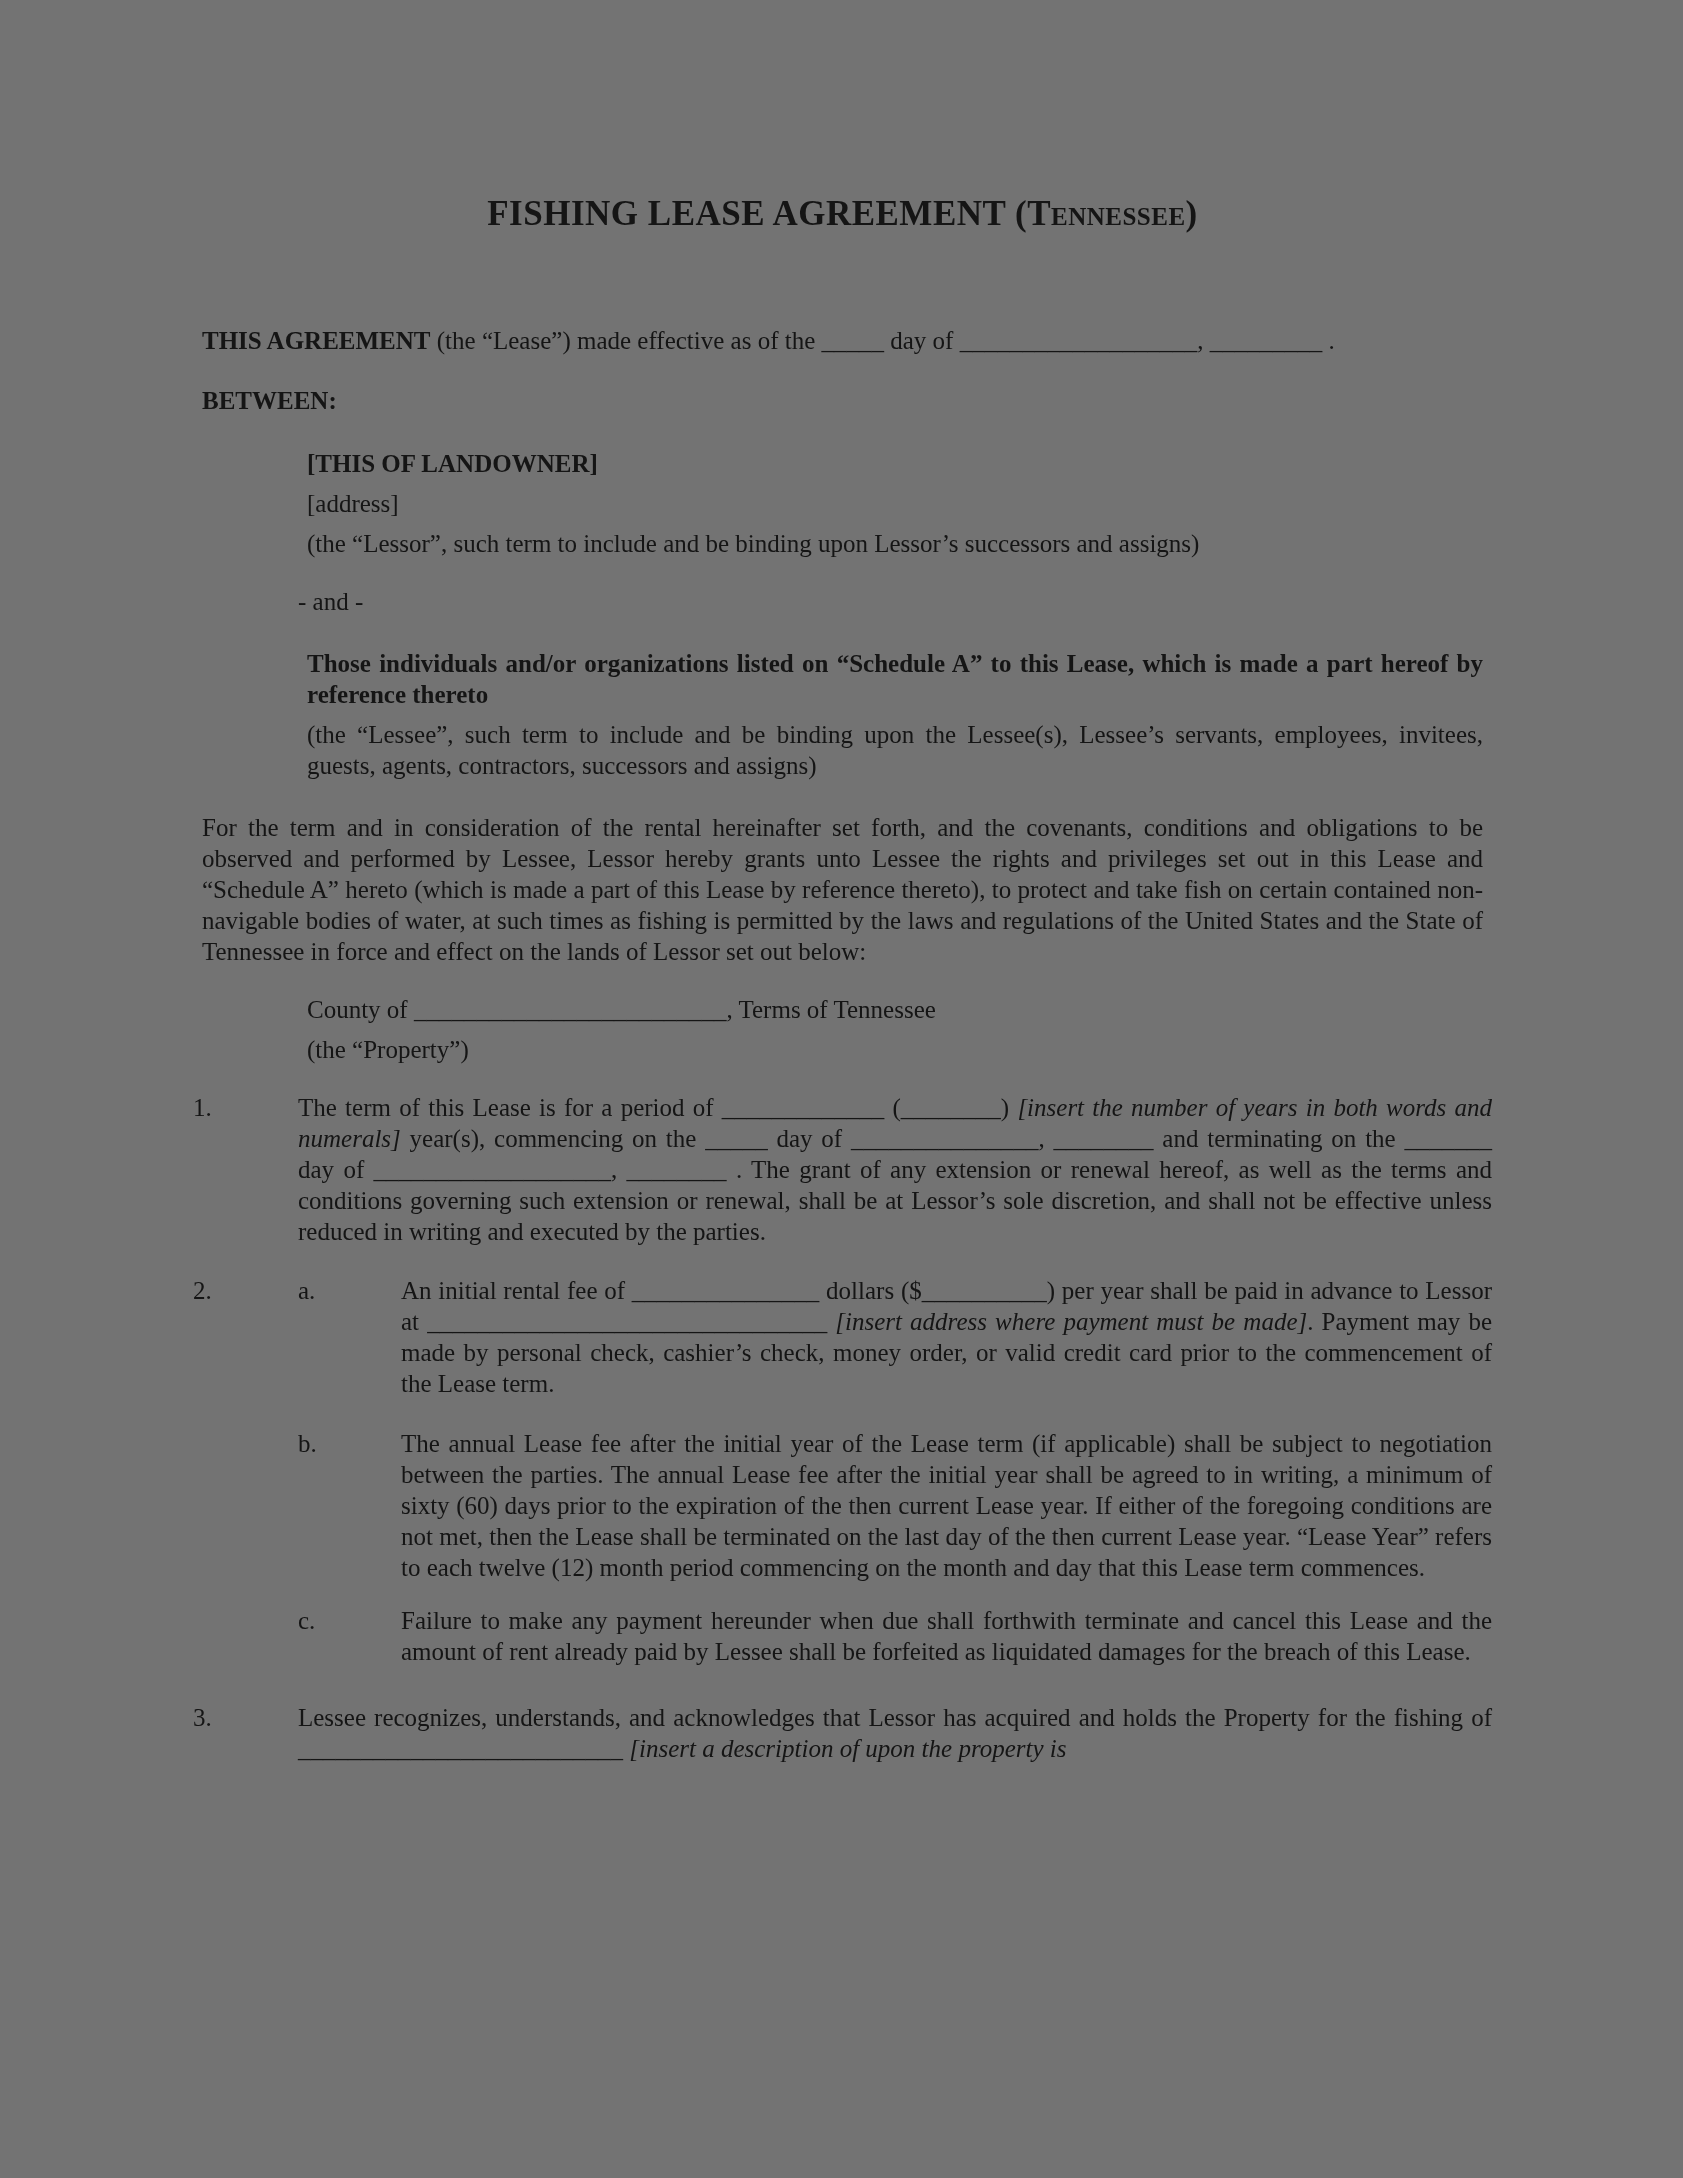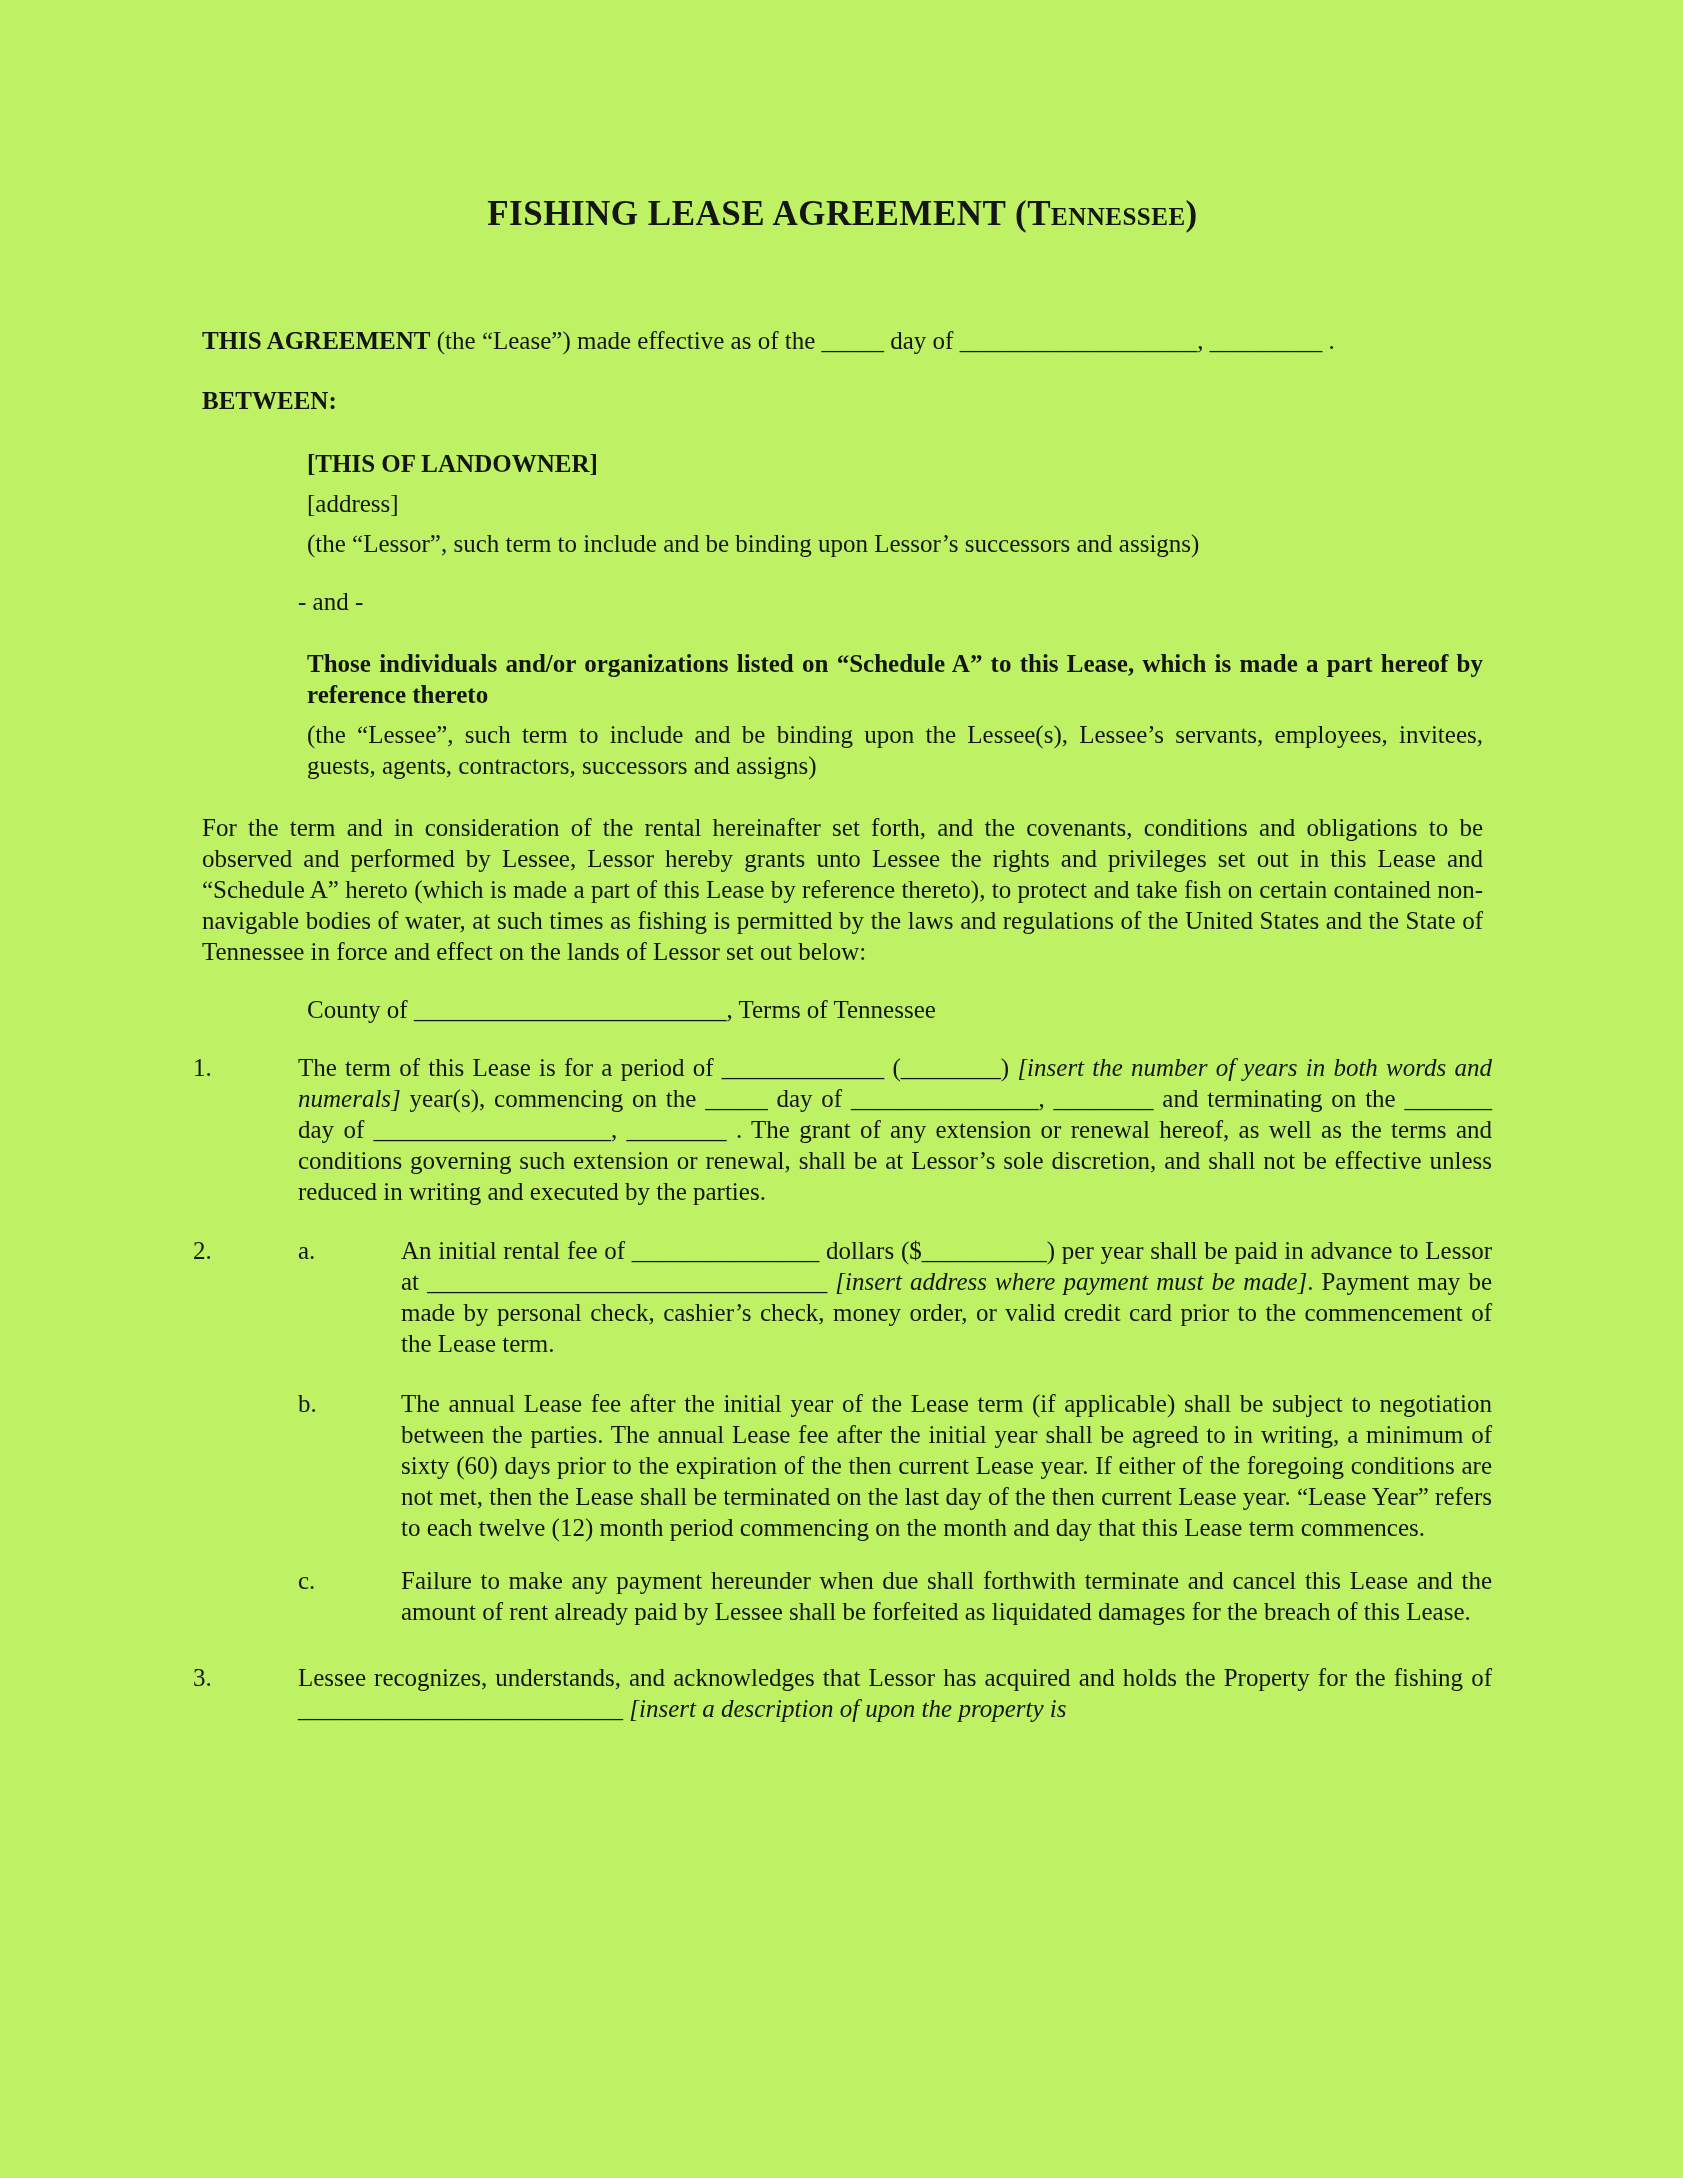--- a/index.html
+++ b/index.html
@@ -1,20 +1,20 @@
 <!DOCTYPE html>
 <html><head>
 <meta charset="utf-8">
 <style>
   html, body { margin: 0; padding: 0; background: #ffffff; }
   .page {
     position: relative;
     width: 1683px;
     height: 2178px;
-    background: #bef264;
+    background: #737373;
     font-family: "Liberation Serif", serif;
     color: #151515;
     overflow: hidden;
   }
   .content {
     position: absolute;
     left: 193px;
     top: 194px;
     width: 1299px;
     font-size: 25px;
@@ -75,20 +75,21 @@
 
     <div class="indent mb31">
       <p class="b just">Those individuals and/or organizations listed on “Schedule A” to this Lease, which is made a part hereof by reference thereto</p>
       <p class="just">(the “Lessee”, such term to include and be binding upon the Lessee(s), Lessee’s servants, employees, invitees, guests, agents, contractors, successors and assigns)</p>
     </div>
 
     <p class="just mb27">For the term and in consideration of the rental hereinafter set forth, and the covenants, conditions and obligations to be observed and performed by Lessee, Lessor hereby grants unto Lessee the rights and privileges set out in this Lease and “Schedule A” hereto (which is made a part of this Lease by reference thereto), to protect and take fish on certain contained non-navigable bodies of water, at such times as fishing is permitted by the laws and regulations of the United States and the State of Tennessee in force and effect on the lands of Lessor set out below:</p>
 
     <div class="indent mb27">
       <p>County of _________________________, Terms of Tennessee</p>
+      <p>(the “Property”)</p>
     </div>
 
 
     <div class="clause mb28">
       <div class="num">1.</div>
       <div class="just"><span>The term of this Lease is for a period of _____________ (________) </span><span class="i">[insert the number of years in both words and numerals]</span><span> year(s), commencing on the _____ day of _______________, ________ and terminating on the _______ day of ___________________, ________ . The grant of any extension or renewal hereof, as well as the terms and conditions governing such extension or renewal, shall be at Lessor’s sole discretion, and shall not be effective unless reduced in writing and executed by the parties.</span></div>
     </div>
 
     <div class="clause">
       <div class="num">2.</div>

